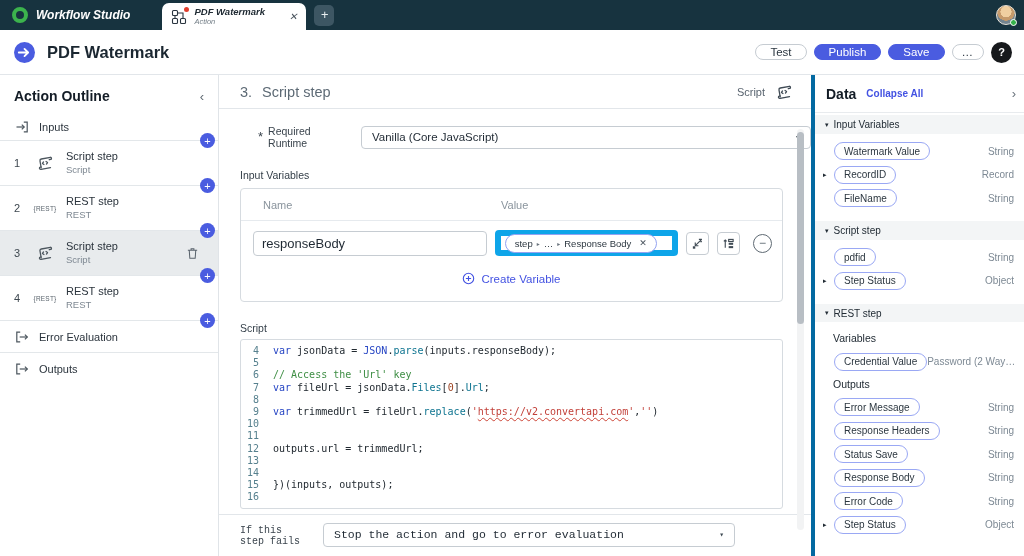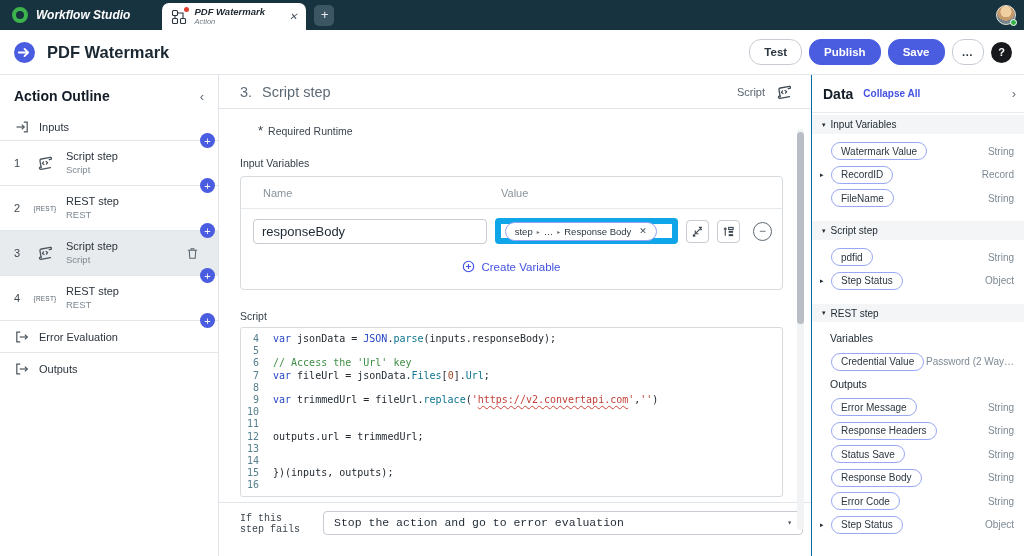--- a/index.html
+++ b/index.html
@@ -30,21 +30,21 @@
     border-radius:50%;position:relative;border:1px solid #e8e2d8;
     background:radial-gradient(circle at 50% 32%,#f0cfa0 0 36%,#c59a6b 37% 58%,#73848f 59% 100%);}
   .status-dot{position:absolute;right:-2px;bottom:-2px;width:7px;height:7px;border-radius:50%;
     background:var(--status-green);border:1.5px solid #fff;}
   
   .appheader{height:45px;border-bottom:1px solid #e2e6ea;display:flex;align-items:center;
     padding:0 12px 0 14px;gap:12px;background:#fff;}
   .action-icon svg{width:21px;height:21px;display:block;}
   .page-title{font-size:16.5px;font-weight:700;color:#1b2731;}
   .hdr-actions{margin-left:auto;display:flex;align-items:center;gap:7px;}
-  .btn{height:26px;padding:0 14px;border-radius:12px;font-size:11.5px;font-weight:700;
+  .btn{height:16px;padding:0 14px;border-radius:12px;font-size:11.5px;font-weight:400;
     display:flex;align-items:center;cursor:pointer;font-family:inherit;}
   .btn-outline{background:#fff;border:1px solid #c6ccd2;color:#2b3640;}
   .btn-primary{background:var(--accent);border:1px solid var(--accent);color:#fff;}
   .btn-more{padding:0 9px;letter-spacing:1px;}
   .btn-help{width:21px;height:21px;padding:0;border-radius:50%;background:#17191c;color:#fff;
     font-size:11px;font-weight:700;justify-content:center;border:none;}
   
   .body{display:flex;height:481px;}
   
   .sidebar{width:219px;border-right:1px solid #e0e4e8;flex:none;}
@@ -120,27 +120,27 @@
   .code-box{width:543px;border:1px solid #d6dbe0;border-radius:3px;padding:5px 0 4px;
     font-family:"DejaVu Sans Mono",monospace;font-size:10px;line-height:12.2px;cursor:text;}
   .code-line{display:flex;white-space:pre;}
   .gut{width:32px;text-align:right;padding-right:14px;color:#56808e;flex:none;}
   .tk-kw{color:#2746c4;} .tk-fn{color:#0e7490;} .tk-str{color:#c23f38;}
   .tk-num{color:#9c4221;} .tk-com{color:#3e8e44;} .tk-pl{color:#222a31;}
   .tk-lnk{color:#c23f38;text-decoration:underline wavy #cc4437;text-underline-offset:2px;}
   .main-divider{height:1px;background:#e2e6ea;margin:5px 0 0 -21px;width:592px;}
   .fail-row{display:flex;align-items:flex-end;gap:18px;padding-top:8px;font-family:Liberation Mono, monospace;}
   .fail-label{font-size:10px;color:#3a444d;width:65px;flex:none;}
-  .fail-select{width:480px;height:24px;}
+  .fail-select{width:412px;height:24px;}
   .main-scroll-track{position:absolute;right:7px;top:36px;width:7px;height:401px;
     background:#f2f3f4;border-radius:4px;}
   .main-scroll-thumb{position:absolute;left:0;top:3px;width:7px;height:192px;
     background:#b8bec4;border-radius:4px;cursor:grab;}
   
-  .rightpanel{width:213px;border-left:1px solid #0369a1;flex:none;overflow:hidden;
+  .rightpanel{width:213px;border-left:4px solid #0369a1;flex:none;overflow:hidden;
     display:flex;flex-direction:column;}
   .dp-header{height:38px;display:flex;align-items:center;gap:10px;
     padding:0 8px 0 11px;border-bottom:1px solid #e8ebee;flex:none;}
   .dp-title{font-size:14px;font-weight:700;color:#131c26;}
   .dp-collapse{font-size:10px;font-weight:700;color:var(--link);cursor:pointer;}
   .dp-chevron{margin-left:auto;color:#6a747d;font-size:13px;cursor:pointer;}
   .dp-sec{background:#f3f5f6;padding:4px 0 3.5px 10px;font-size:10px;color:#222c35;
     display:flex;align-items:center;gap:5px;margin-top:2px;cursor:pointer;}
   .dp-caret{font-size:7px;}
   .dp-body{padding:6px 0 9px;}
@@ -319,20 +319,24 @@
             </g>
           </svg>
         </span>
       </span>
     </div>
 
     <div class="main-body">
       <div class="runtime-row">
         <span class="req-star">*</span>
         <span class="field-label">Required Runtime</span>
+        <div class="select runtime-select">
+          <span>Vanilla (Core JavaScript)</span>
+          <span class="select-caret">▾</span>
+        </div>
       </div>
 
       <div class="section-label">Input Variables</div>
       <div class="iv-box">
         <div class="iv-head">
           <span class="col-name">Name</span>
           <span class="col-value">Value</span>
         </div>
         <div class="iv-row">
           <input class="name-input" value="responseBody" style="">

